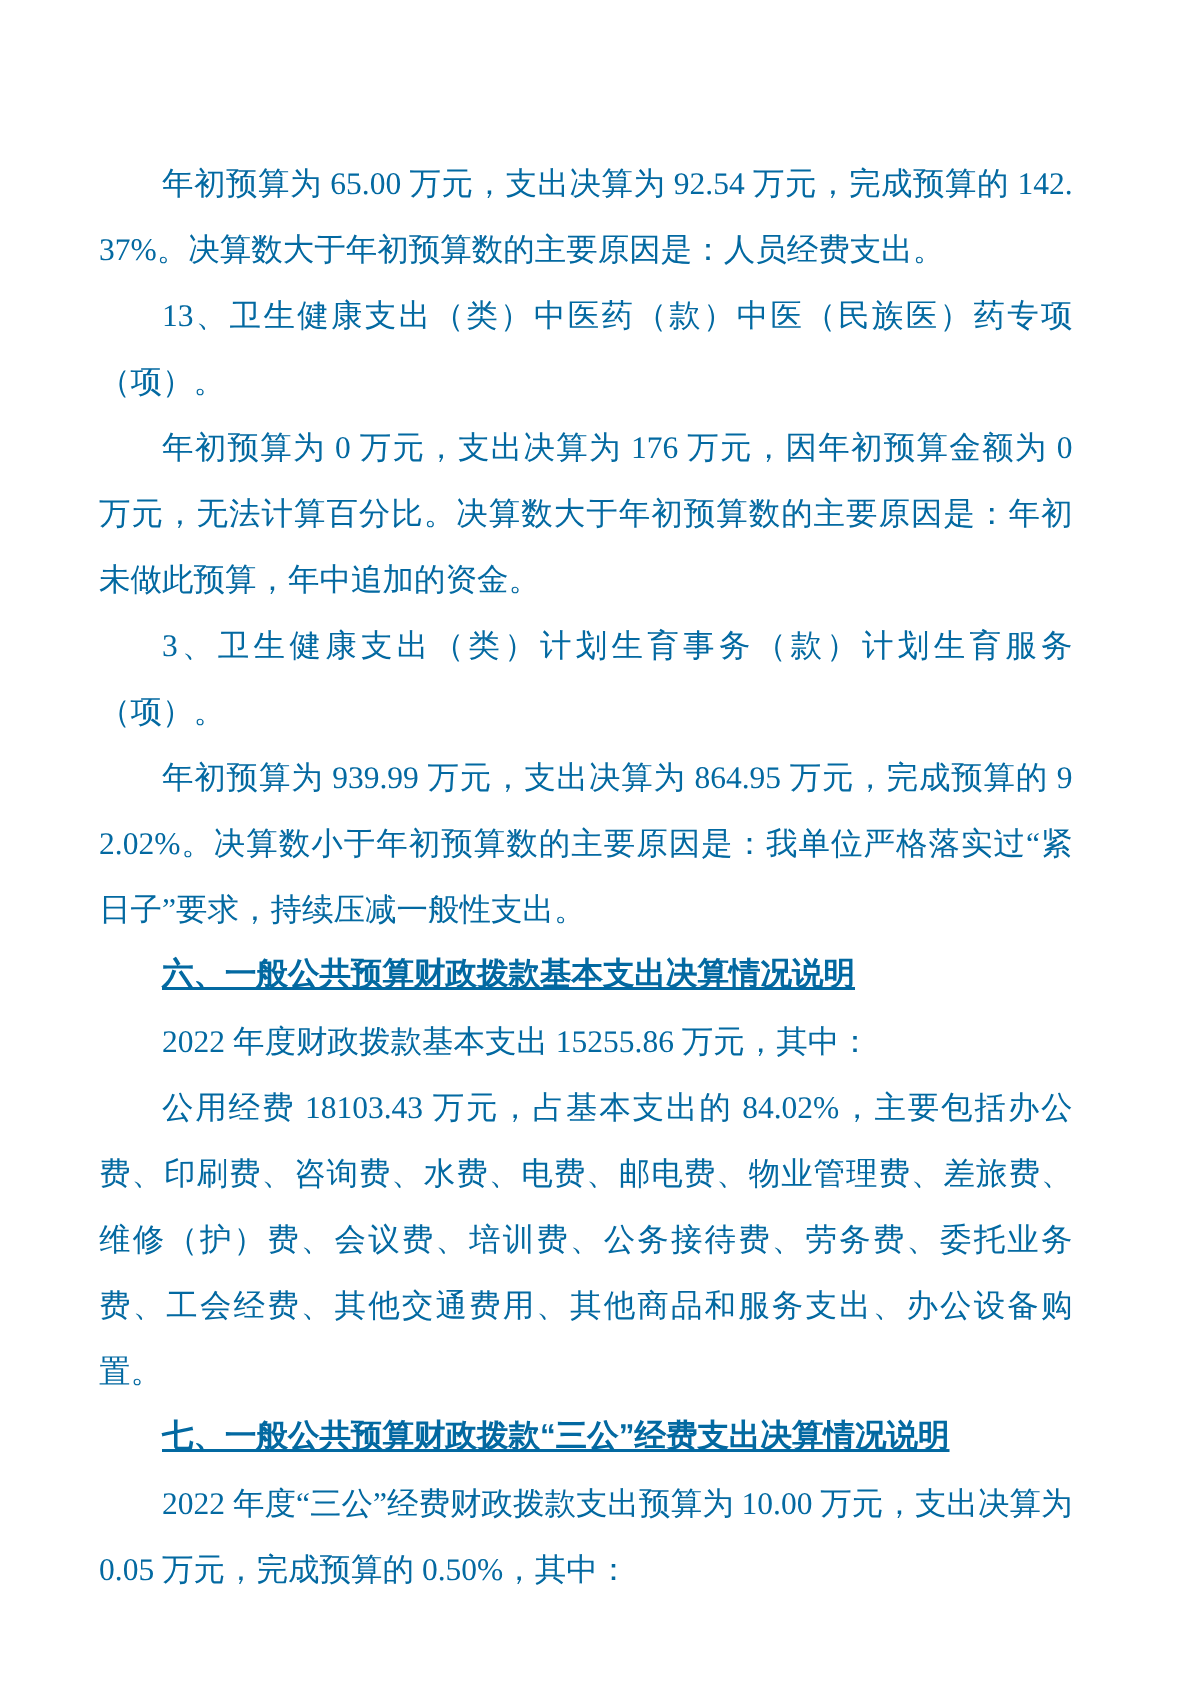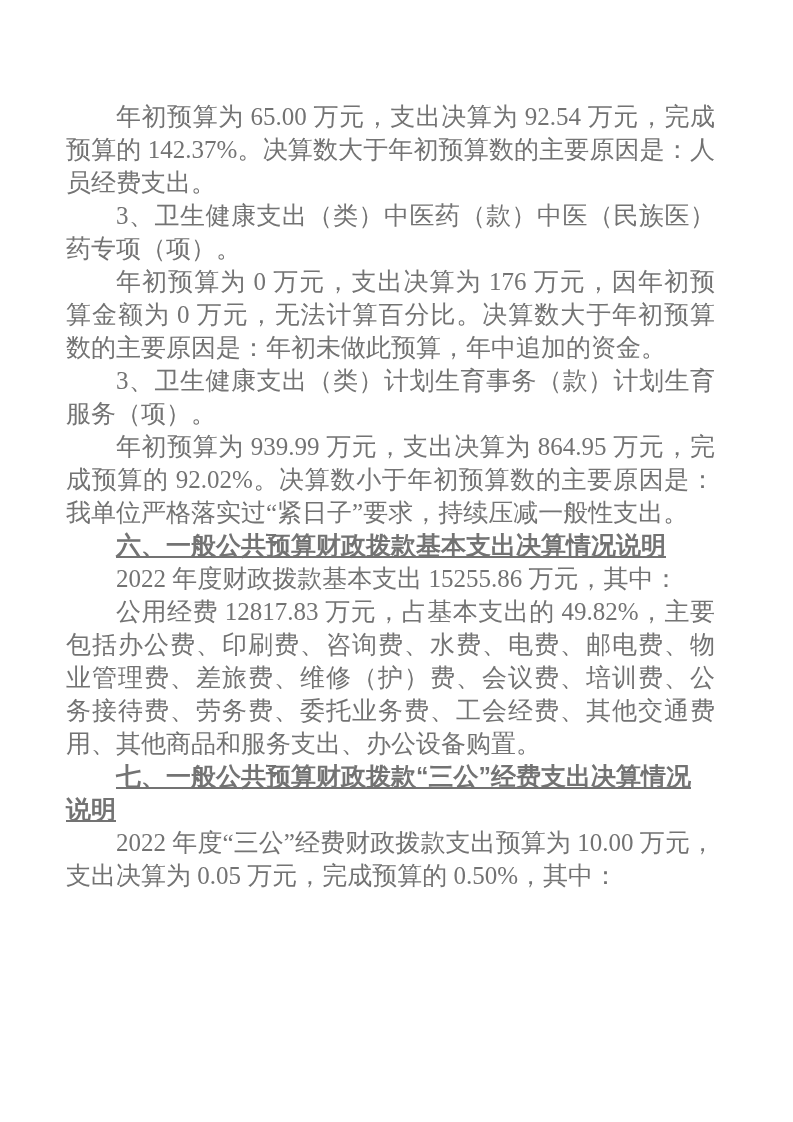--- a/index.html
+++ b/index.html
@@ -16,45 +16,45 @@
   }
   .doc-body {
     position: absolute;
     left: 66px;
     top: 100px;
     width: 649px;
   }
   .para {
     margin: 0;
     padding: 0;
-    color: #737373;
+    color: #0369a1;
     font-family: "Liberation Serif", "DejaVu Serif", serif;
-    font-size: 25px;
-    line-height: 33px;
+    font-size: 21px;
+    line-height: 44px;
     text-align: justify;
     text-justify: inter-character;
     text-indent: 2em;
     word-break: break-all;
   }
   .para.heading {
     font-family: "Liberation Sans", "DejaVu Sans", sans-serif;
     font-weight: 700;
     text-align: left;
     text-decoration: underline;
   }
 </style>
 </head>
 <body>
 
 <div class="page">
   <div class="doc-body" id="doc-body">
       <p class="para">年初预算为 65.00 万元，支出决算为 92.54 万元，完成预算的 142.37%。决算数大于年初预算数的主要原因是：人员经费支出。</p>
-      <p class="para">3、卫生健康支出（类）中医药（款）中医（民族医）药专项（项）。</p>
+      <p class="para">13、卫生健康支出（类）中医药（款）中医（民族医）药专项（项）。</p>
       <p class="para">年初预算为 0 万元，支出决算为 176 万元，因年初预算金额为 0 万元，无法计算百分比。决算数大于年初预算数的主要原因是：年初未做此预算，年中追加的资金。</p>
       <p class="para">3、卫生健康支出（类）计划生育事务（款）计划生育服务（项）。</p>
       <p class="para">年初预算为 939.99 万元，支出决算为 864.95 万元，完成预算的 92.02%。决算数小于年初预算数的主要原因是：我单位严格落实过“紧日子”要求，持续压减一般性支出。</p>
       <p class="para heading">六、一般公共预算财政拨款基本支出决算情况说明</p>
       <p class="para">2022 年度财政拨款基本支出 15255.86 万元，其中：</p>
-      <p class="para">公用经费 12817.83 万元，占基本支出的 49.82%，主要包括办公费、印刷费、咨询费、水费、电费、邮电费、物业管理费、差旅费、维修（护）费、会议费、培训费、公务接待费、劳务费、委托业务费、工会经费、其他交通费用、其他商品和服务支出、办公设备购置。</p>
+      <p class="para">公用经费 18103.43 万元，占基本支出的 84.02%，主要包括办公费、印刷费、咨询费、水费、电费、邮电费、物业管理费、差旅费、维修（护）费、会议费、培训费、公务接待费、劳务费、委托业务费、工会经费、其他交通费用、其他商品和服务支出、办公设备购置。</p>
       <p class="para heading">七、一般公共预算财政拨款“三公”经费支出决算情况说明</p>
       <p class="para">2022 年度“三公”经费财政拨款支出预算为 10.00 万元，支出决算为 0.05 万元，完成预算的 0.50%，其中：</p>
     </div>
 </div>
 
 </body></html>

